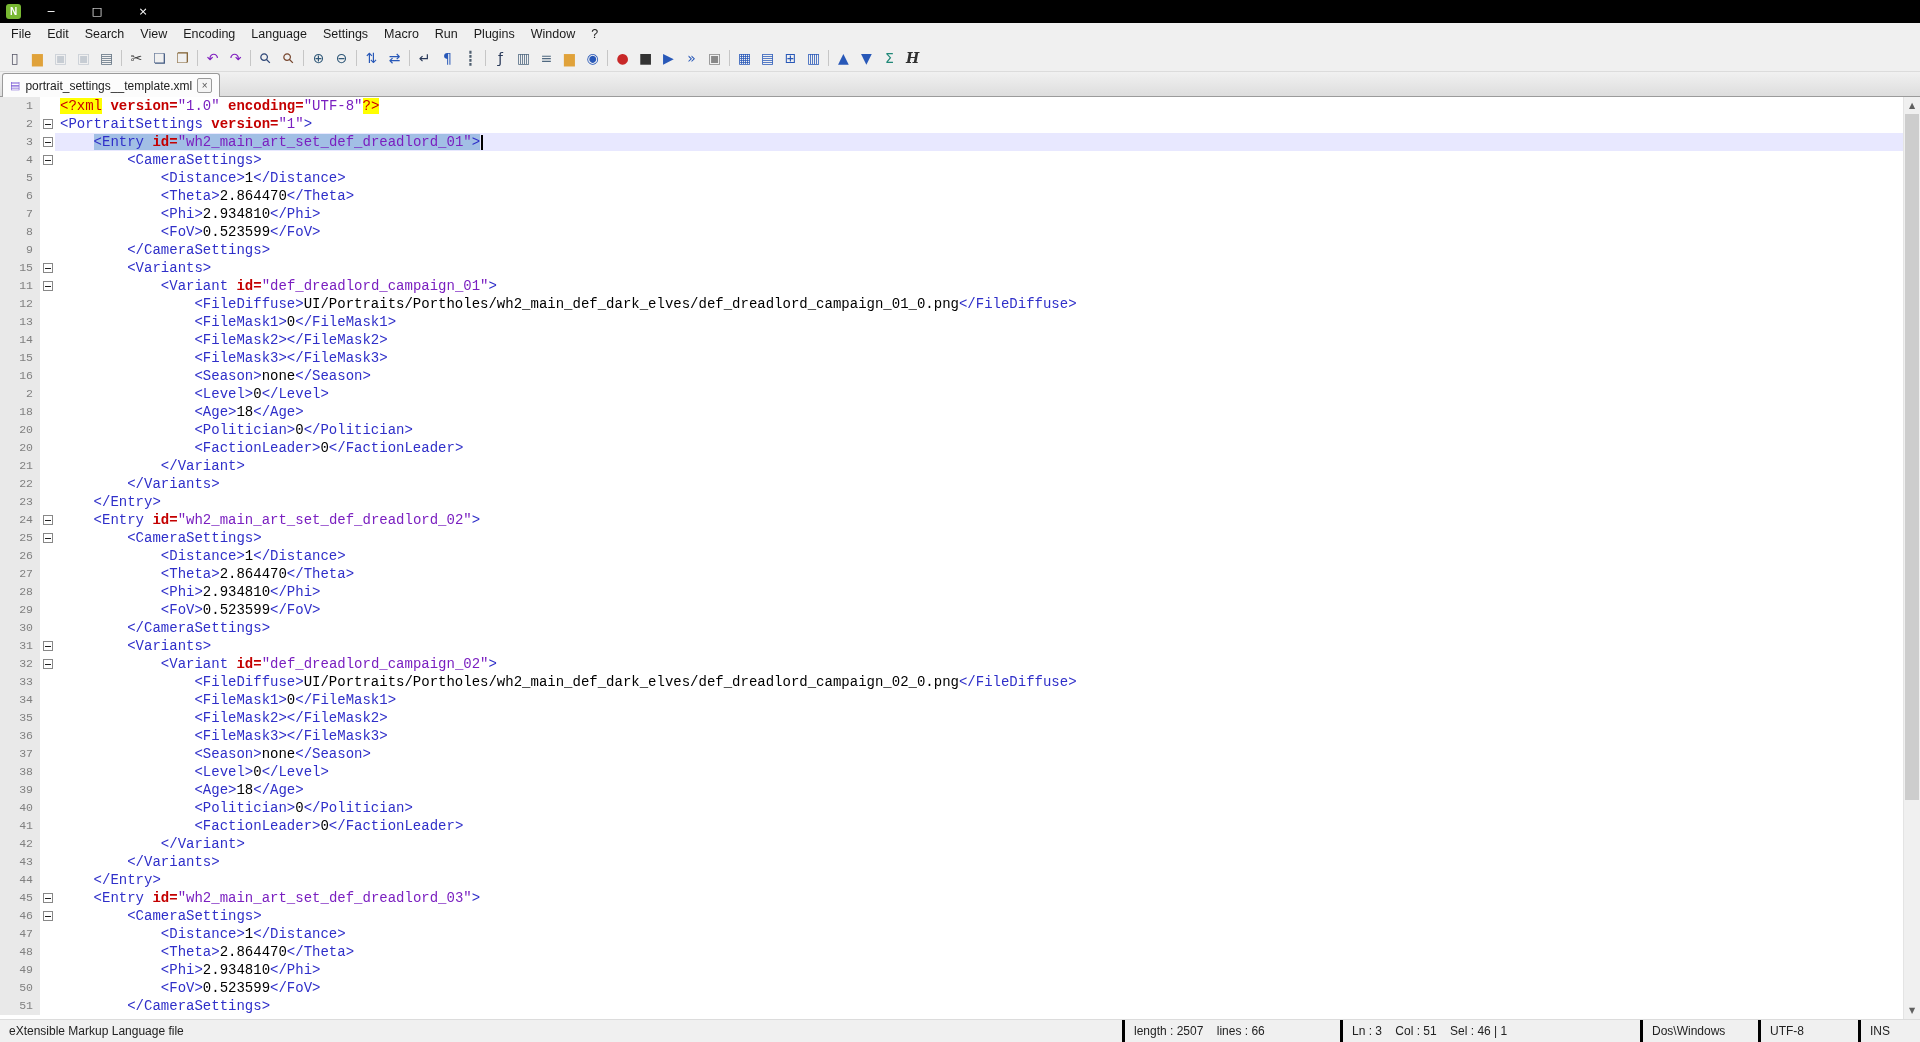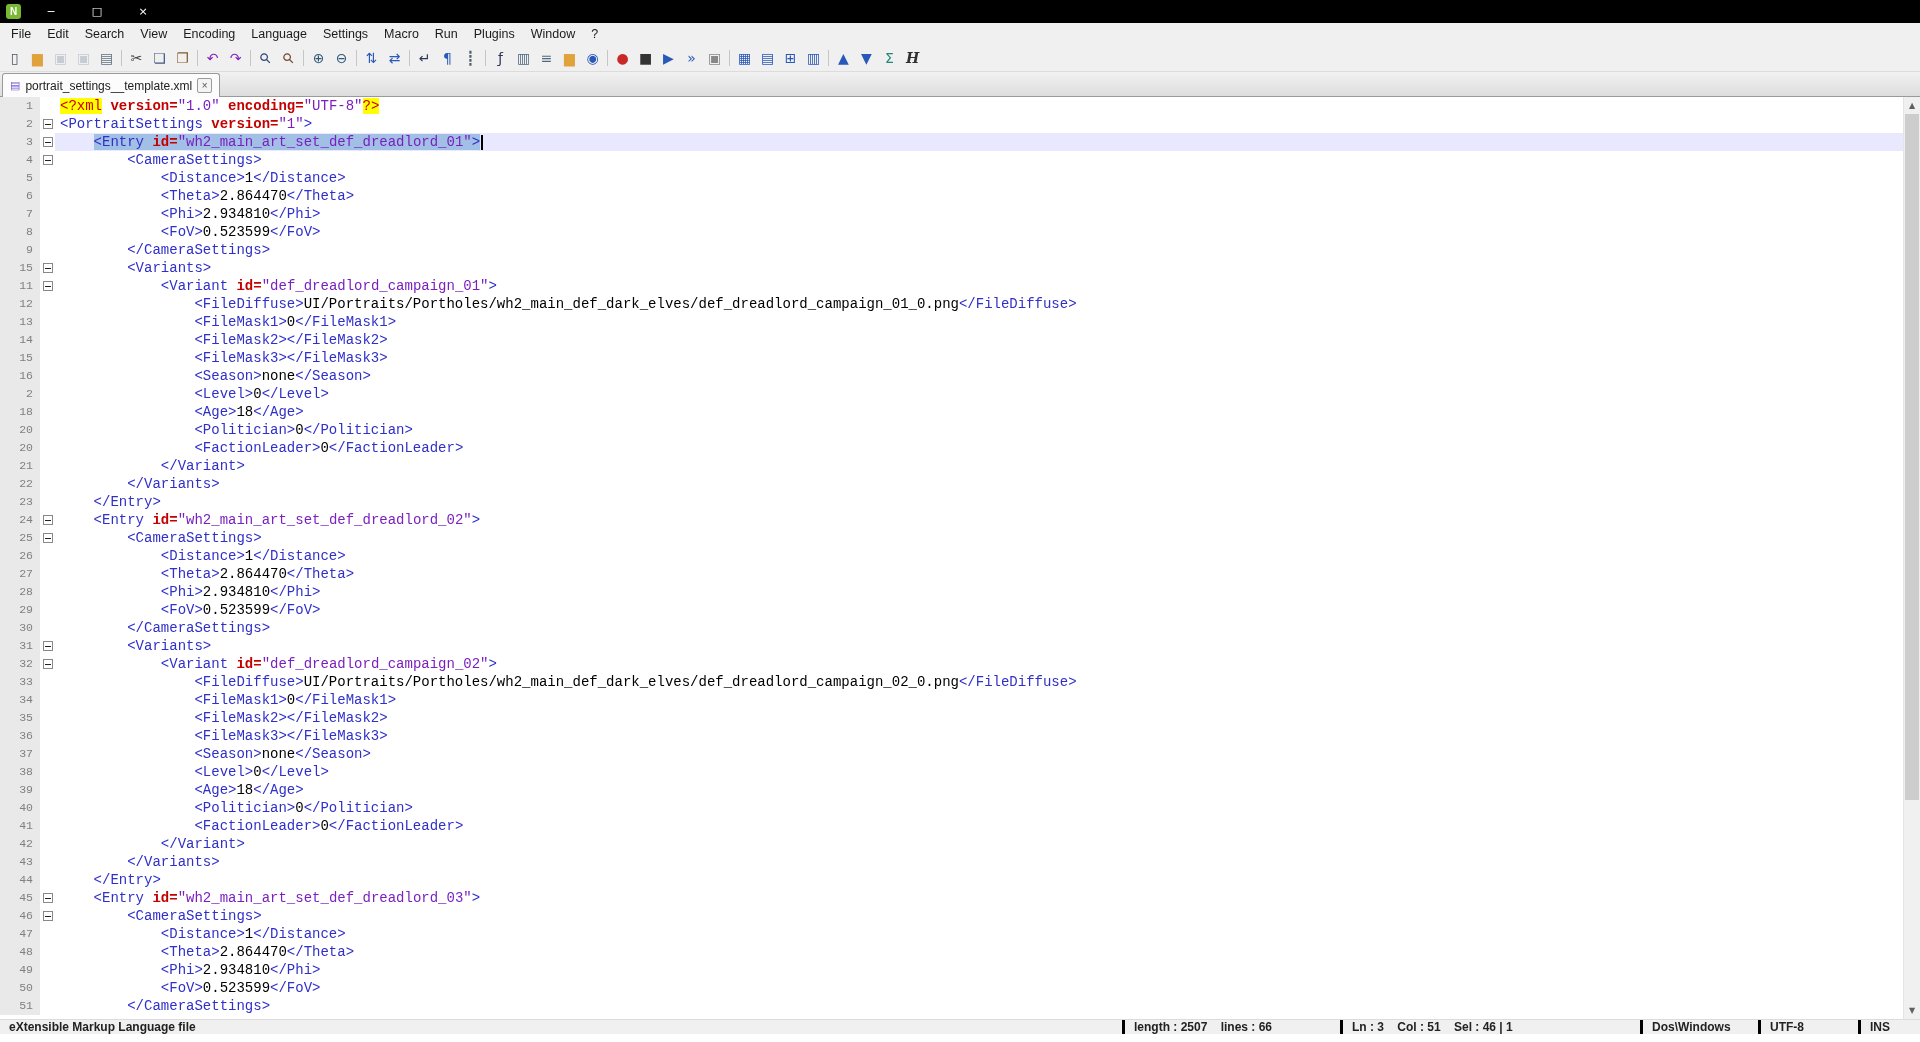--- a/index.html
+++ b/index.html
@@ -60,22 +60,22 @@
   .tk-x,.tk-p{color:var(--text,#000);}
 
   
   .vscroll{position:absolute;top:0;right:0;bottom:0;width:17px;background:#f0f0f0;border-left:1px solid #e4e4e4;box-sizing:border-box;}
   .sb-arrow{height:17px;display:flex;align-items:center;justify-content:center;font-size:8px;color:#606060;
             font-family:"DejaVu Sans",sans-serif;}
   .sb-arrow.bottom{position:absolute;bottom:0;left:0;right:0;}
   .sb-thumb{position:absolute;top:17px;left:1px;right:1px;height:686px;background:#cdcdcd;}
 
   
-  .statusbar{height:15px;flex:none;background:var(--chrome_bg,#f0f0f0);border-top:1px solid #dcdcdc;box-sizing:border-box;
-             display:flex;align-items:stretch;font-size:12px;color:#222;font-weight:bold;}
+  .statusbar{height:23px;flex:none;background:var(--chrome_bg,#f0f0f0);border-top:1px solid #dcdcdc;box-sizing:border-box;
+             display:flex;align-items:stretch;font-size:12px;color:#222;}
   .sb-panel{display:flex;align-items:center;padding:0 9px;border-left:3px solid #000000;white-space:pre;box-sizing:border-box;}
   .sb-doctype{flex:1;border-left:none;}
   .sb-length{width:218px;}
   .sb-cursor{width:300px;}
   .sb-eol{width:118px;}
   .sb-enc{width:100px;}
   .sb-ins{width:62px;}
 </style>
 </head>
 <body>

